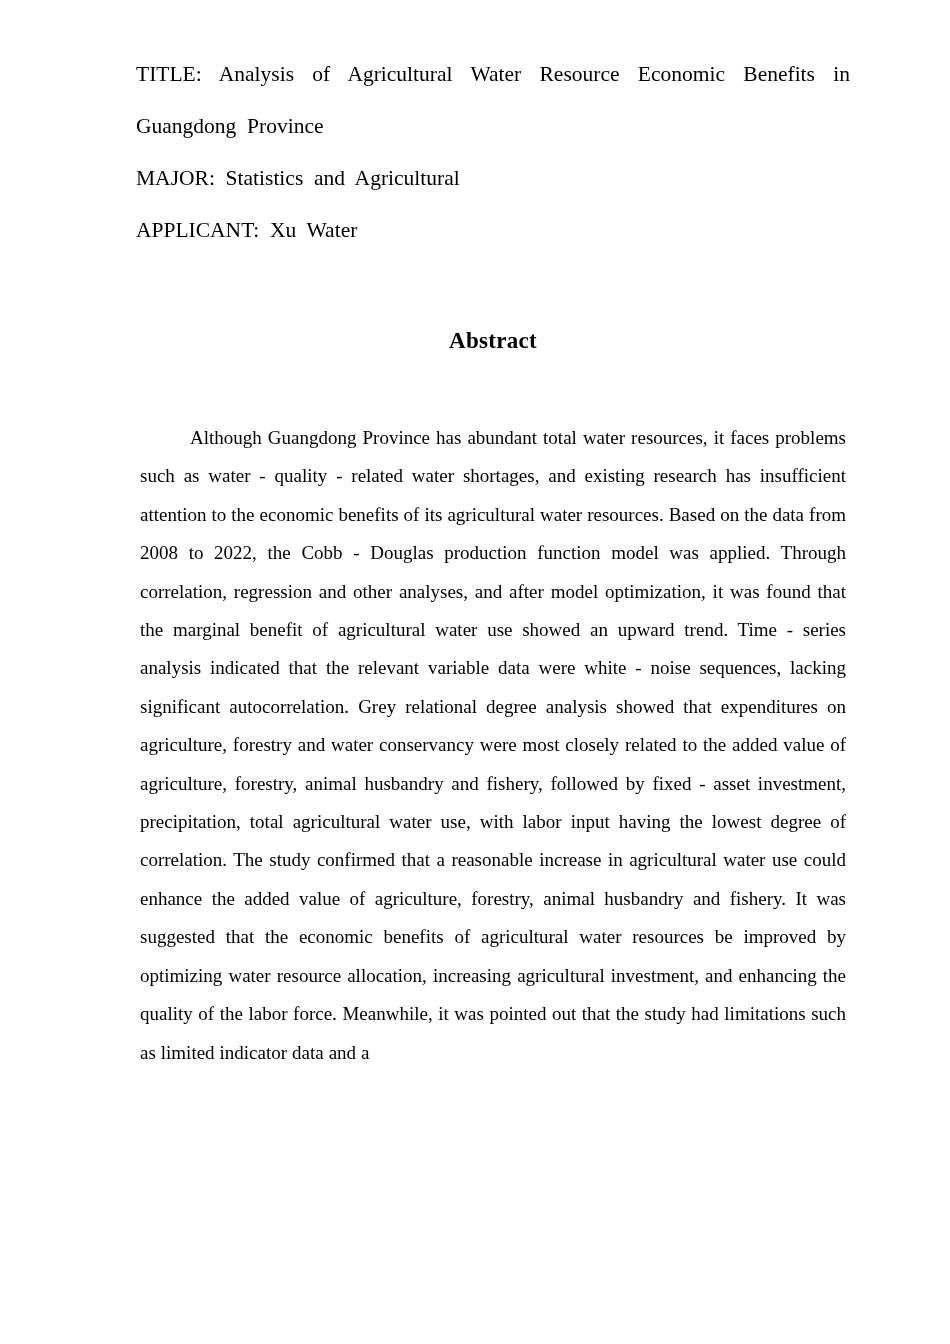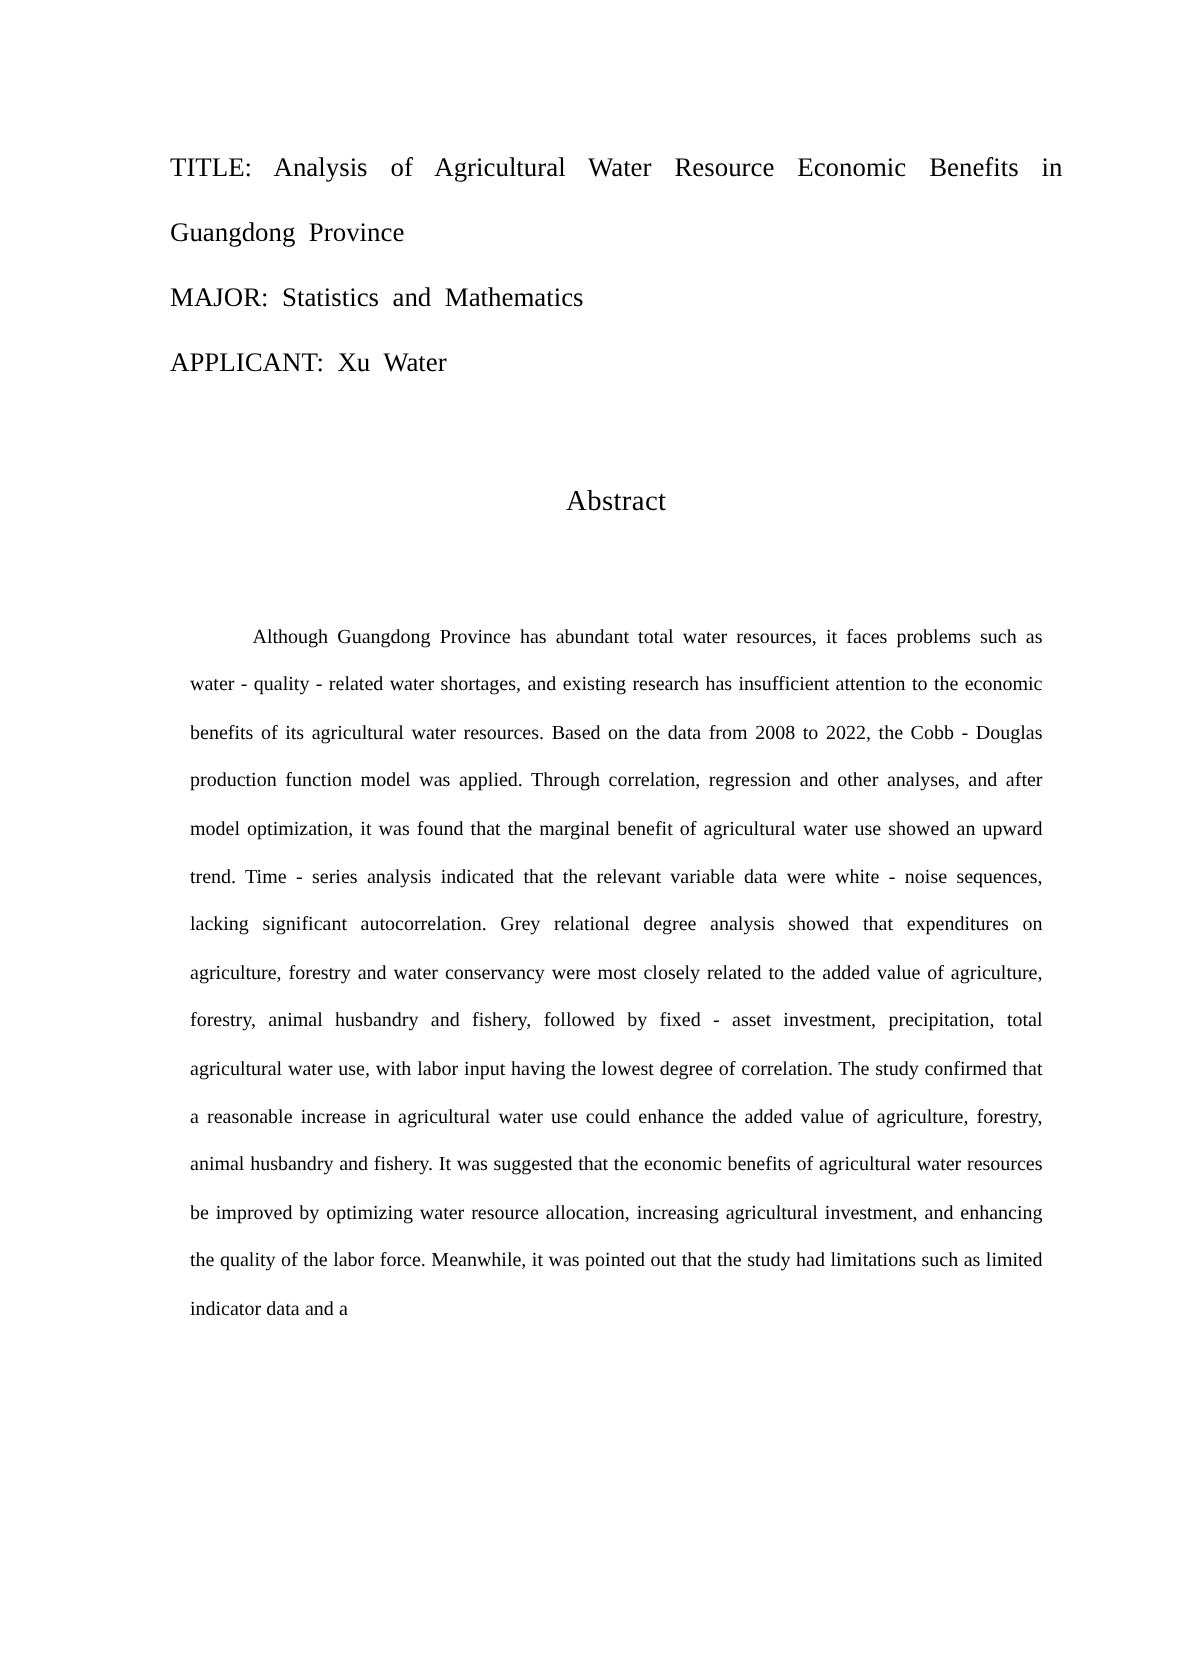--- a/index.html
+++ b/index.html
@@ -22,67 +22,67 @@
     box-sizing: border-box;
   }
   .content {
     position: absolute;
     left: 136px;
     top: 0;
     width: 714px;
   }
   
   .meta-block {
-    padding-top: 108px;
+    padding-top: 48px;
   }
   .meta-line {
     font-size: 21.5px;
     line-height: 52px;
     text-align: justify;
     text-justify: inter-word;
     margin: 0;
     white-space: pre-wrap;
   }
   
   .title-justify {
     text-align: justify;
     text-align-last: left;
   }
   
   .abstract-heading {
     font-size: 23px;
-    font-weight: normal;
+    font-weight: bold;
     text-align: center;
     margin: 0;
     padding-top: 59px;
     line-height: 52px;
     letter-spacing: 0.3px;
   }
   
   .abstract-body {
-    margin: 16px;
+    margin: 4px;
     padding-top: 48px;
-    font-size: 16px;
+    font-size: 19px;
     line-height: 38.4px;
     text-align: justify;
     text-align-last: left;
     text-indent: 50px;
     hyphens: none;
     word-spacing: 0.2px;
   }
 </style>
 </head>
 <body>
 
 <div class="page">
   <div class="content">
 
     <div class="meta-block">
       <p class="meta-line title-justify">TITLE:  Analysis  of  Agricultural  Water  Resource  Economic  Benefits  in Guangdong  Province</p>
-      <p class="meta-line">MAJOR:  Statistics  and  Mathematics</p>
+      <p class="meta-line">MAJOR:  Statistics  and  Agricultural</p>
       <p class="meta-line">APPLICANT:  Xu  Water</p>
     </div>
 
     <h1 class="abstract-heading">Abstract</h1>
 
     <p class="abstract-body">Although  Guangdong  Province  has  abundant  total  water  resources,  it faces problems such as water - quality - related water shortages, and existing research has insufficient attention to the economic benefits of its agricultural water resources. Based on the data from 2008 to 2022, the Cobb - Douglas production function model was applied. Through correlation, regression and other analyses, and after model optimization, it was found that the marginal benefit of agricultural water use showed an upward trend. Time - series analysis indicated that the relevant variable data were white - noise sequences, lacking significant autocorrelation. Grey relational degree analysis showed that expenditures on agriculture, forestry and water conservancy were most closely related to the added value of agriculture, forestry, animal husbandry and fishery, followed by fixed - asset investment, precipitation, total agricultural water use, with labor input having the lowest degree of correlation. The study confirmed that a reasonable increase in agricultural water use could enhance the added value of agriculture, forestry, animal husbandry and fishery. It was suggested that the economic benefits of agricultural water resources be improved by optimizing water resource allocation, increasing agricultural investment, and enhancing the quality of the labor force. Meanwhile, it was pointed out that the study had limitations such as limited indicator data and a</p>
 
   </div>
 </div>
 

